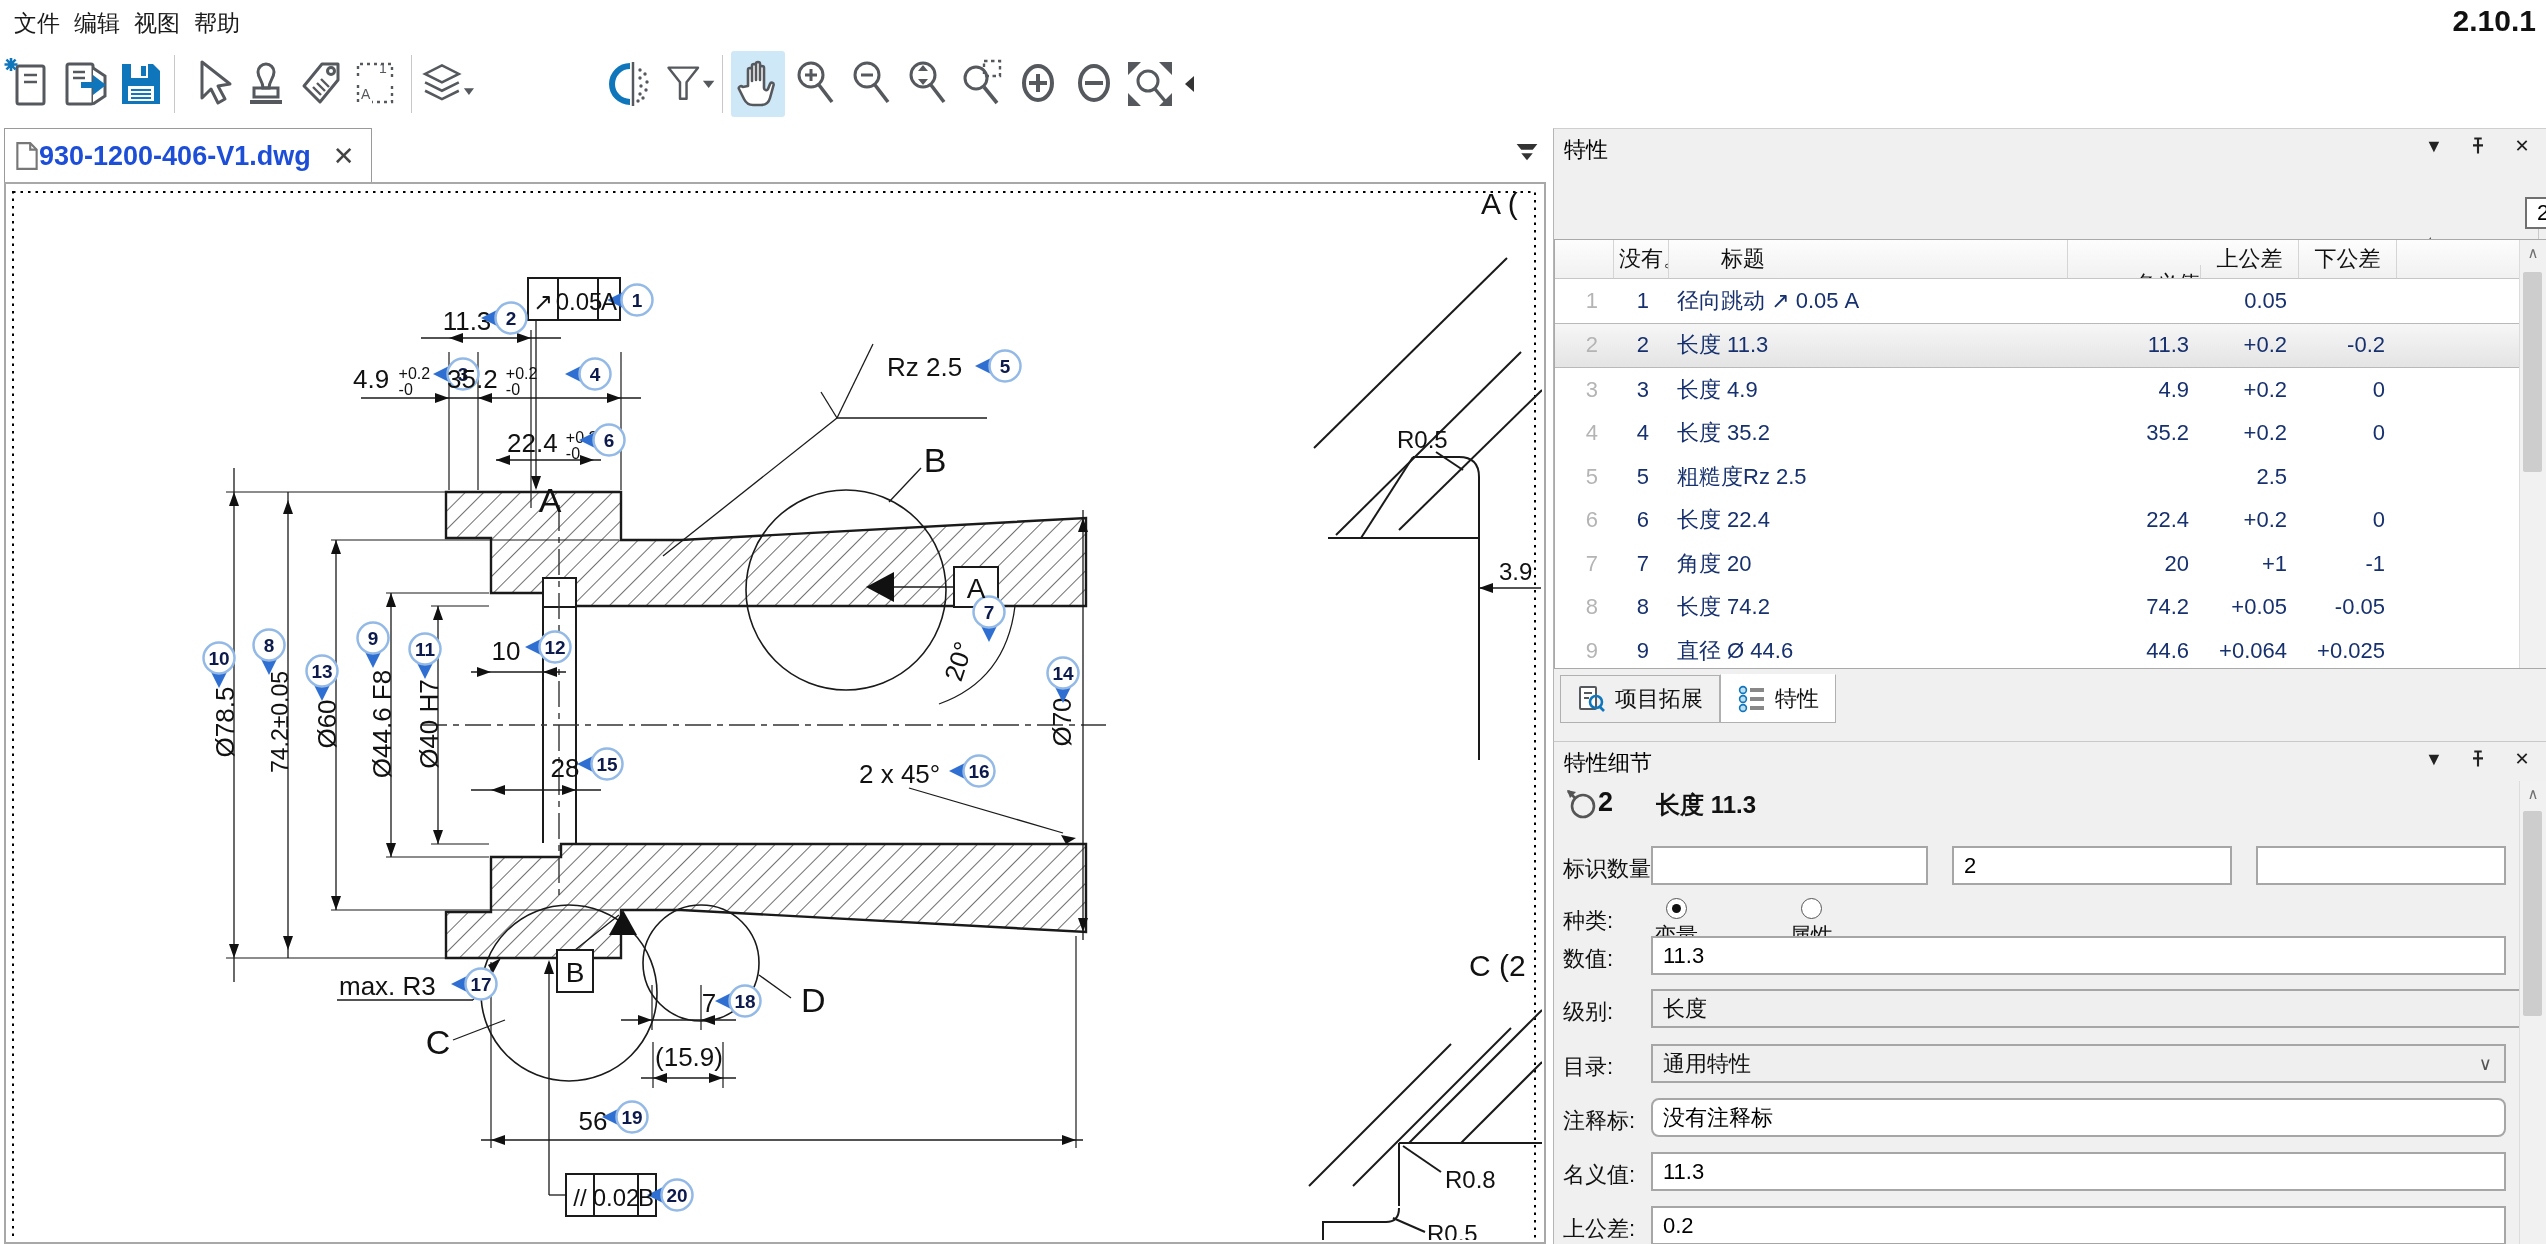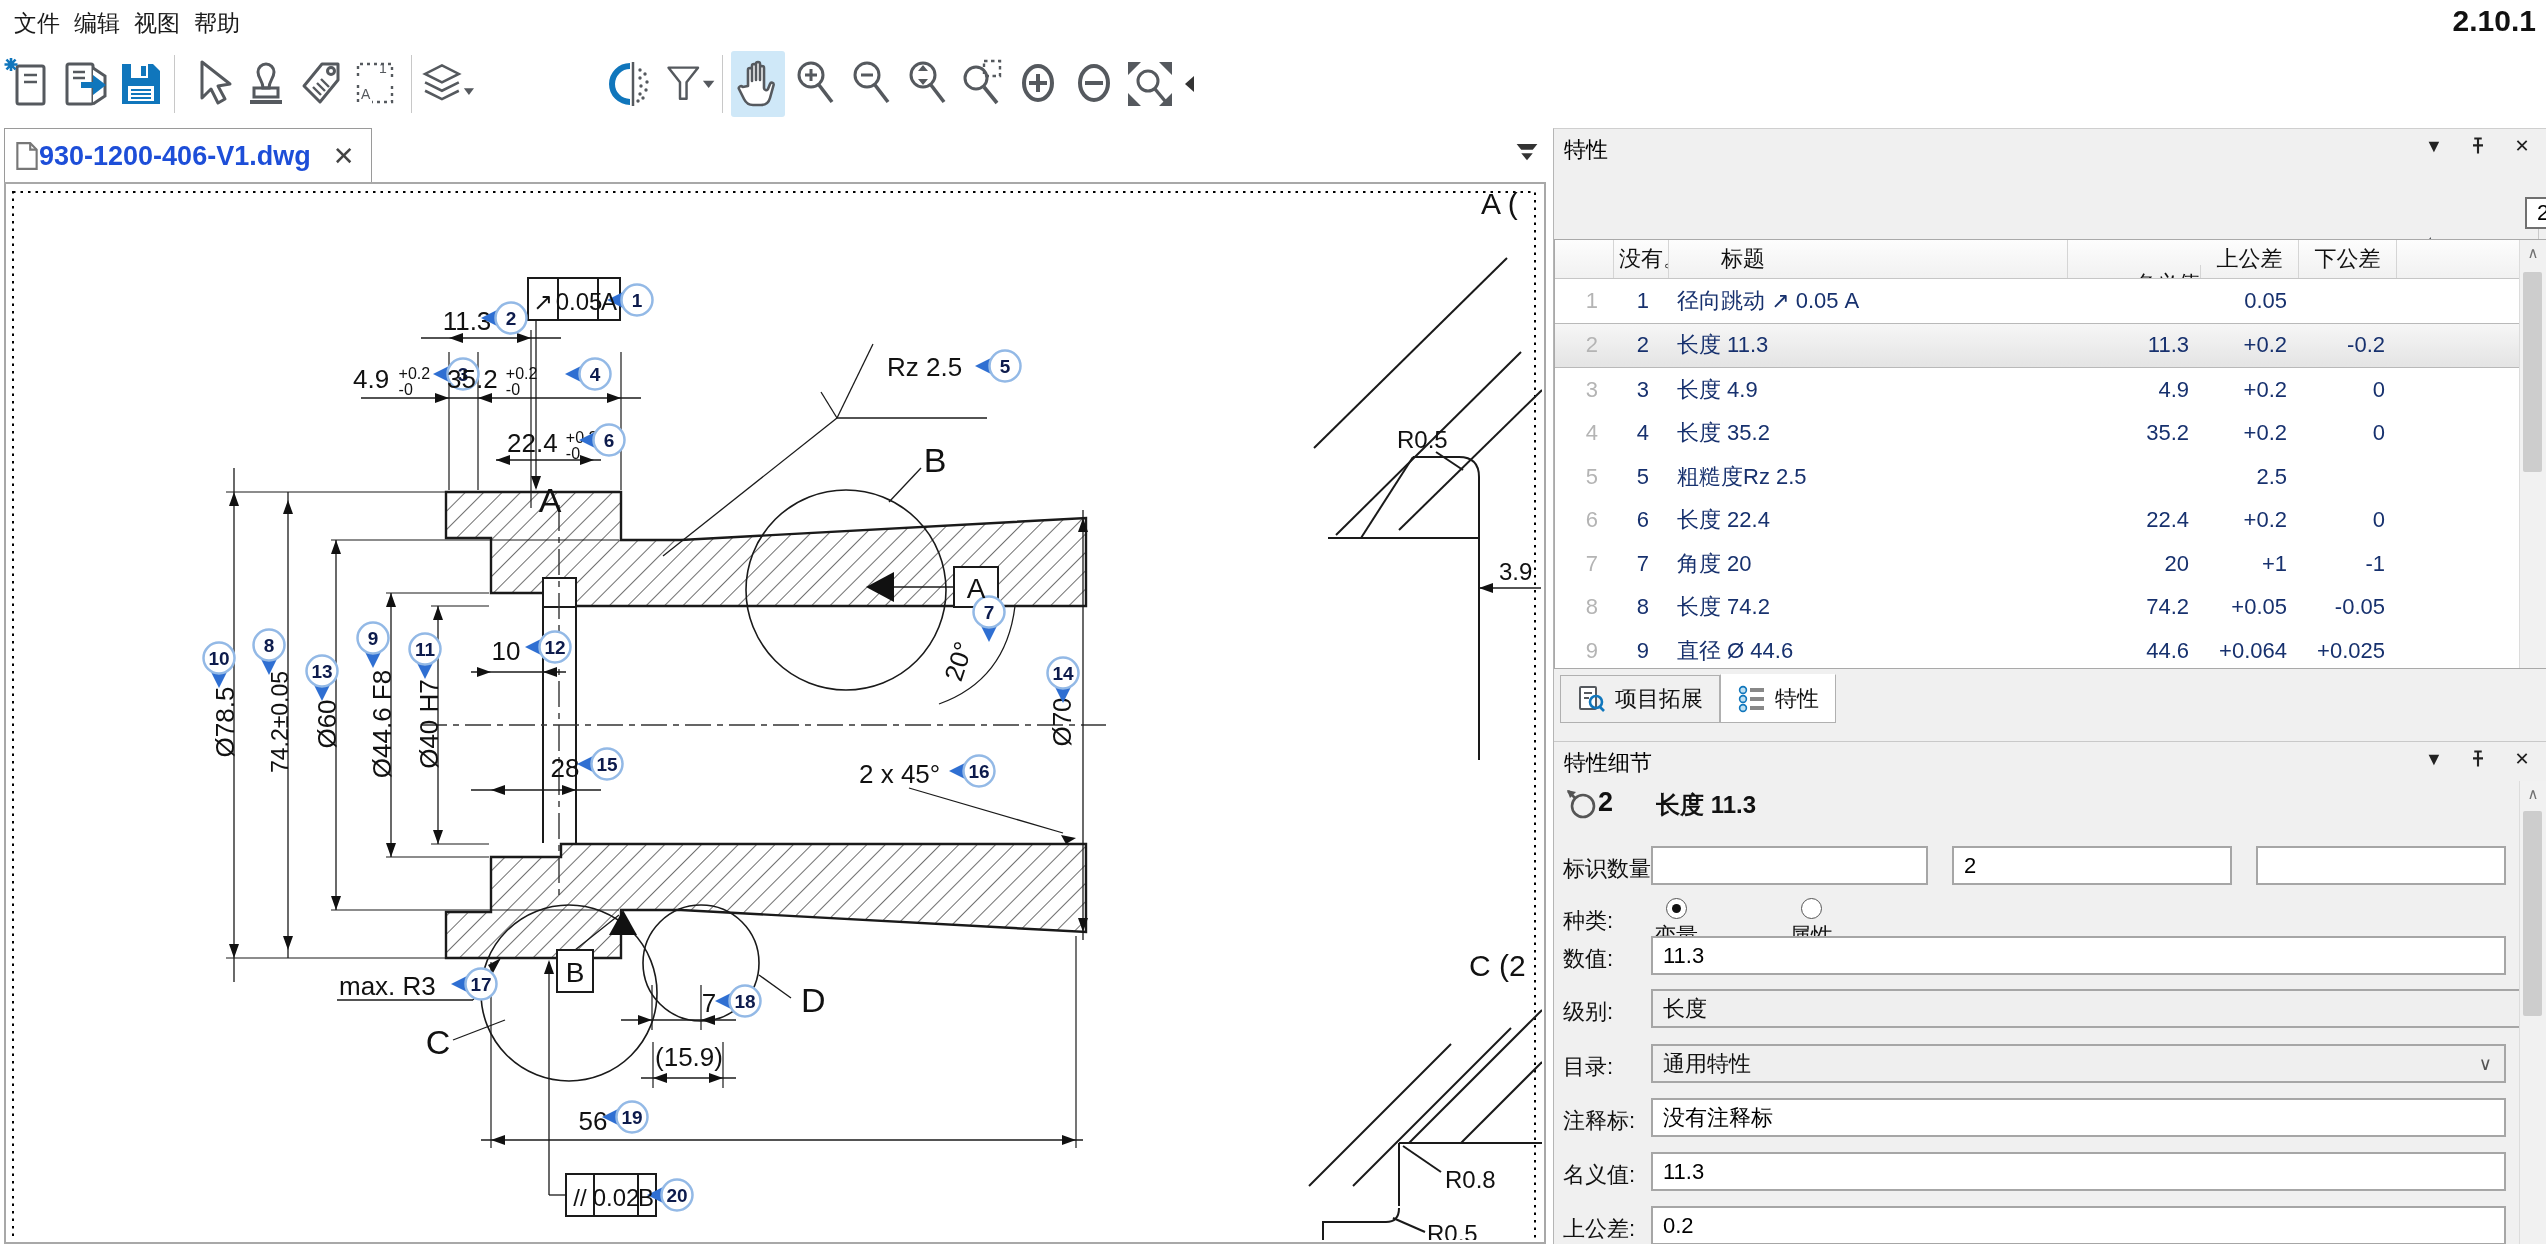--- a/index.html
+++ b/index.html
@@ -853,21 +853,21 @@
 
     <div class="field" style="top:915px;">
       <label>目录:</label>
       <div class="dd" style="left:97px;width:855px;">
         <span>通用特性</span><span class="ar">∨</span>
       </div>
     </div>
 
     <div class="field" style="top:969px;">
       <label>注释标:</label>
-      <input class="in" style="left: 97px; width: 855px;" value="没有注释标">
+      <input class="in" style="left: 97px; width: 855px; border-radius: 8px;" value="没有注释标">
     </div>
 
     <div class="field" style="top:1023px;">
       <label>名义值:</label>
       <input class="in" style="left: 97px; width: 855px;" value="11.3">
     </div>
 
     <div class="field" style="top:1077px;">
       <label>上公差:</label>
       <input class="in" style="left: 97px; width: 855px;" value="0.2">

